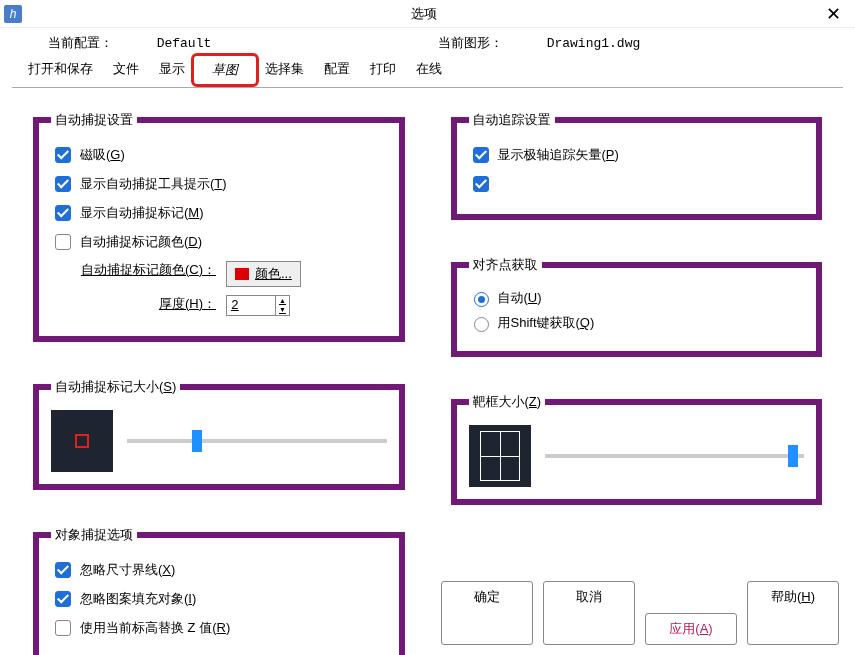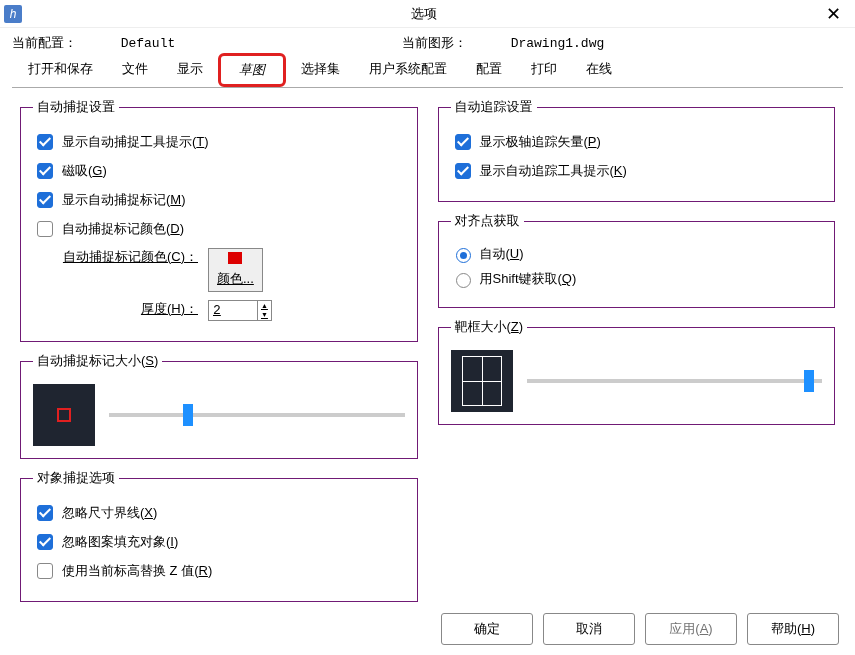--- a/index.html
+++ b/index.html
@@ -31,28 +31,29 @@
     color: #fff;
     font-style: italic;
     font-size: 12px;
     margin-right: 6px;
   }
   .title { flex: 1; text-align: center; }
   .close-btn { font-size: 18px; cursor: pointer; padding: 0 6px; }
   .info-row {
     display: flex;
     padding: 6px 12px 2px 12px;
+    margin-left: 36px;
   }
   .info-left { width: 390px; }
   .info-label { margin-right: 40px; }
   .info-val { font-family: "Courier New", monospace; }
   .tabs {
     display: flex;
     padding: 2px 18px 0 18px;
-    gap: 9px;
+    gap: 0;
     position: relative;
     text-align: center;
   }
   .tab {
     padding: 4px 10px;
     cursor: pointer;
     font-size: 13px;
   }
   .tab.highlight {
     border: 3px solid #e02020;
@@ -63,23 +64,23 @@
   }
   .page {
     border-top: 1px solid #aaa;
     margin: 0 12px;
     padding: 10px 8px;
     display: flex;
     gap: 20px;
   }
   .col { flex: 1; display: flex; flex-direction: column; gap: 10px; }
   fieldset {
-    border: 1px solid #701a75;
+    border: 6px solid #701a75;
     padding: 8px 12px 12px 12px;
-    margin: 0;
+    margin: 13px;
   }
   fieldset > legend { padding: 0 4px; }
   .chk-row { display: flex; align-items: center; gap: 6px; margin: 7px 0; }
   input[type=checkbox] {
     appearance: none;
     width: 16px; height: 16px;
     border: 1px solid #888;
     border-radius: 3px;
     position: relative;
     cursor: pointer;
@@ -121,21 +122,20 @@
   .form-row label { width: 165px; text-align: right; }
   .color-btn {
     border: 1px solid #888;
     background: #efefef;
     padding: 3px 8px;
     display: inline-flex;
     align-items: center;
     gap: 6px;
     cursor: pointer;
     font-size: 13px;
-    flex-direction: column;
   }
   .swatch { width: 14px; height: 12px; background: #d00; display: inline-block; }
   .spinner {
     display: inline-flex;
     border: 1px solid #888;
   }
   .spinner input {
     border: none; width: 48px; padding: 2px 4px; font-family: "Courier New", monospace; font-size: 13px;
   }
   .spin-btns { display: flex; flex-direction: column; border-left: 1px solid #888; }
@@ -177,21 +177,21 @@
   .btn {
     min-width: 92px;
     padding: 6px 12px;
     border: 1px solid #888;
     background: #fff;
     border-radius: 3px;
     cursor: pointer;
     text-align: center;
     font-size: 13px;
   }
-  .btn.disabled { color: #737373; }
+  .btn.disabled { color: #be185d; margin-top: 32px; }
 </style>
 </head>
 <body>
 
 <div class="titlebar">
   <span class="app-icon">h</span>
   <span class="title">选项</span>
   <span class="close-btn">✕</span>
 </div>
 
@@ -205,38 +205,37 @@
     <span class="info-val">Drawing1.dwg</span>
   </div>
 </div>
 
 <div class="tabs">
   <div class="tab">打开和保存</div>
   <div class="tab">文件</div>
   <div class="tab">显示</div>
   <div class="tab highlight">草图</div>
   <div class="tab">选择集</div>
-  <div class="tab">用户系统配置</div>
   <div class="tab">配置</div>
   <div class="tab">打印</div>
   <div class="tab">在线</div>
 </div>
 
 <div class="page">
 
   <div class="col">
     <fieldset>
       <legend>自动捕捉设置</legend>
       <div class="chk-row">
         <input type="checkbox" checked="" style="">
+        <span><span>磁吸(</span><span class="u">G</span>)</span>
+      </div>
+      <div class="chk-row">
+        <input type="checkbox" checked="" style="">
         <span><span>显示自动捕捉工具提示(</span><span class="u">T</span>)</span>
-      </div>
-      <div class="chk-row">
-        <input type="checkbox" checked="" style="">
-        <span><span>磁吸(</span><span class="u">G</span>)</span>
       </div>
       <div class="chk-row">
         <input type="checkbox" checked="" style="">
         <span><span>显示自动捕捉标记(</span><span class="u">M</span>)</span>
       </div>
       <div class="chk-row">
         <input type="checkbox" style="">
         <span><span>自动捕捉标记颜色(</span><span class="u">D</span>)</span>
       </div>
       <div class="form-row">
@@ -289,21 +288,20 @@
 
   <div class="col">
     <fieldset>
       <legend>自动追踪设置</legend>
       <div class="chk-row">
         <input type="checkbox" checked="" style="">
         <span><span>显示极轴追踪矢量(</span><span class="u">P</span>)</span>
       </div>
       <div class="chk-row">
         <input type="checkbox" checked="" style="">
-        <span><span>显示自动追踪工具提示(</span><span class="u">K</span>)</span>
       </div>
     </fieldset>
 
     <fieldset>
       <legend>对齐点获取</legend>
       <div class="chk-row">
         <input type="radio" name="align" checked="" style="">
         <span><span>自动(</span><span class="u">U</span>)</span>
       </div>
       <div class="chk-row">

